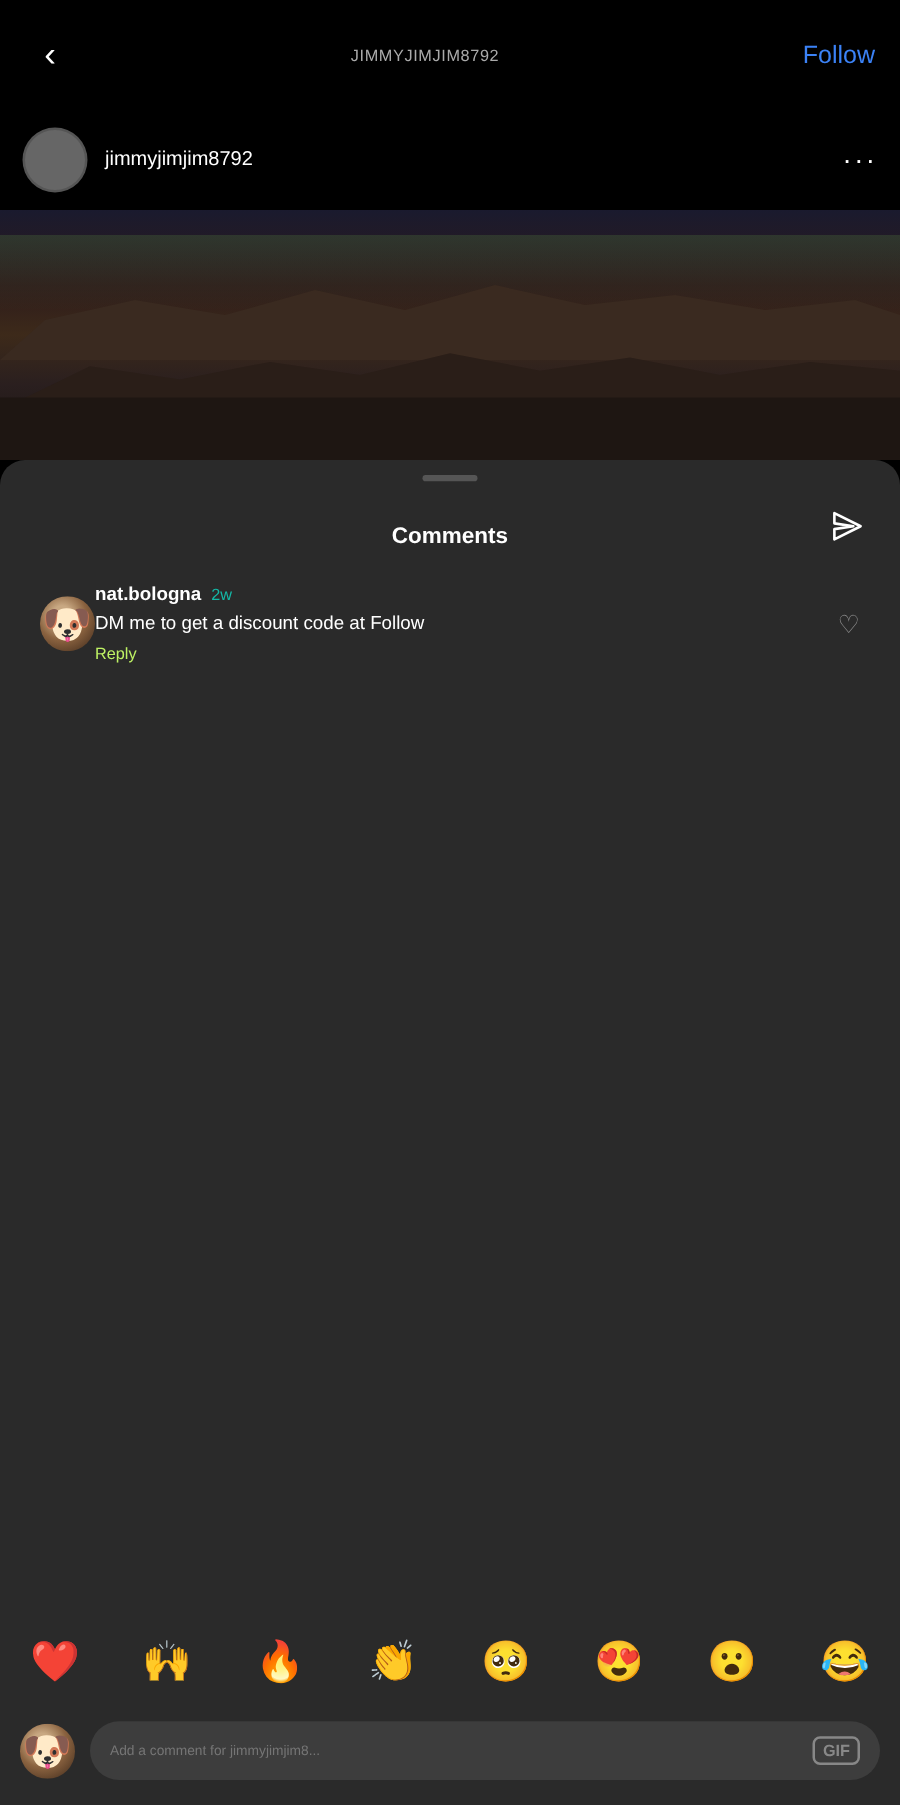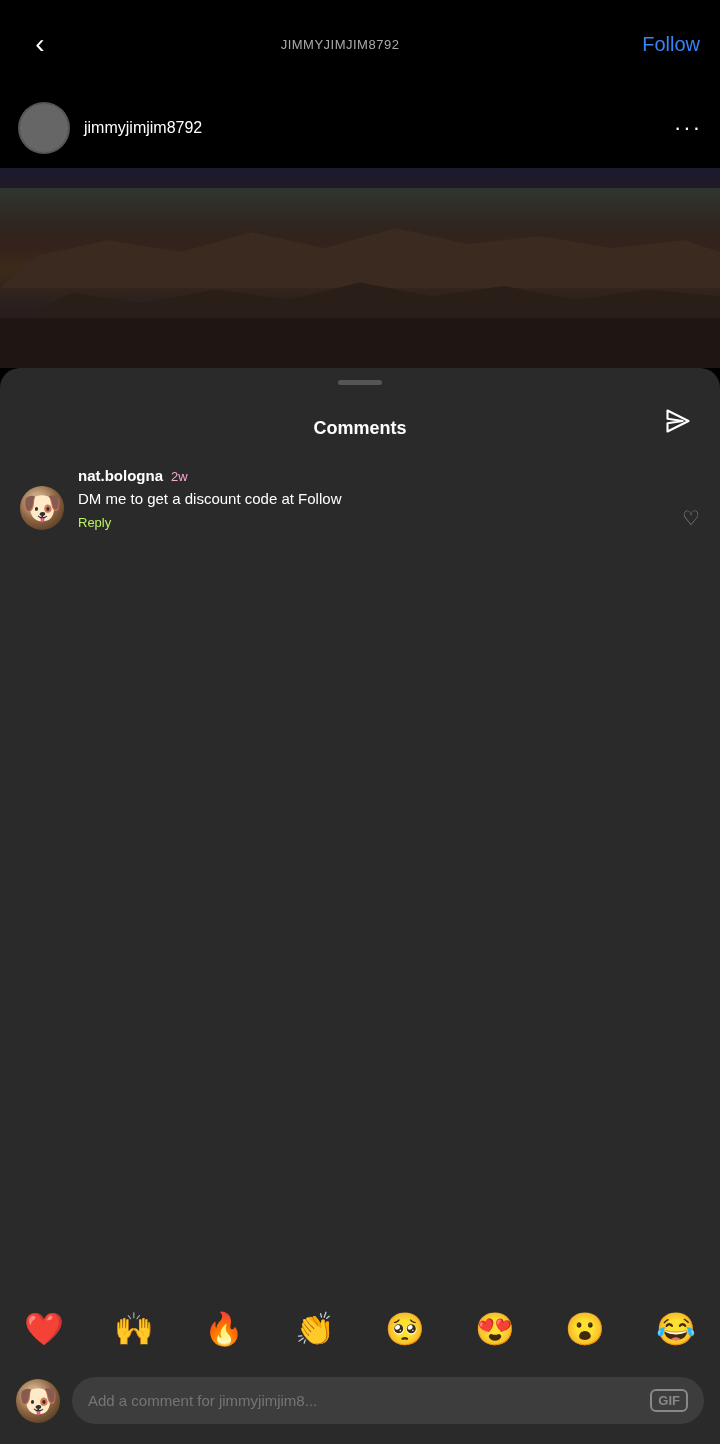--- a/index.html
+++ b/index.html
@@ -192,23 +192,22 @@
       cursor: pointer;
     }
     .send-icon svg {
       width: 28px;
       height: 28px;
     }
 
     
     .comment-item {
       display: flex;
-      align-items: flex-end;
-      padding: 12px 20px;
-      gap: 14px;
+      align-items: center;
+      padding: 12px 32px;
     }
     .comment-avatar {
       width: 44px;
       height: 44px;
       border-radius: 50%;
       overflow: hidden;
       flex-shrink: 0;
     }
     .comment-avatar-img {
       width: 100%;
@@ -234,21 +233,21 @@
       gap: 8px;
       margin-bottom: 4px;
     }
     .commenter-name {
       font-size: 15px;
       font-weight: 700;
       color: #fff;
     }
     .comment-time {
       font-size: 13px;
-      color: #f9a8d4;
+      color: #14b8a6;
       font-weight: 400;
     }
     .comment-text {
       font-size: 15px;
       color: #fff;
       line-height: 1.4;
       margin-bottom: 6px;
     }
     .comment-reply {
       font-size: 13px;
@@ -323,21 +322,21 @@
       display: flex;
       align-items: center;
       padding: 12px 16px;
       gap: 10px;
     }
     .comment-field {
       flex: 1;
       background: transparent;
       border: none;
       outline: none;
-      font-size: 15px;
+      font-size: 11px;
       color: #888;
       font-family: inherit;
     }
     .gif-btn {
       border: 2px solid #888;
       border-radius: 6px;
       padding: 2px 6px;
       font-size: 13px;
       color: #888;
       font-weight: 700;

